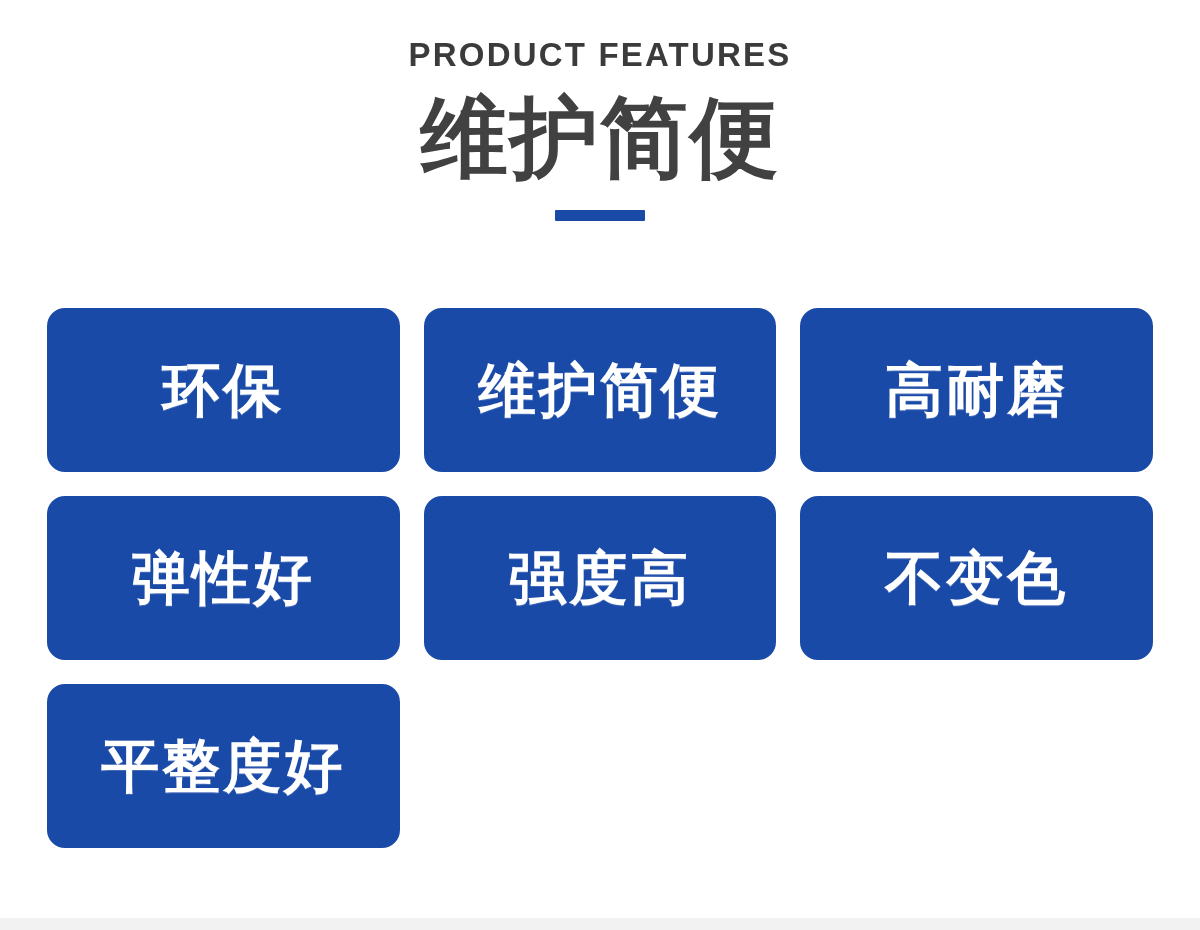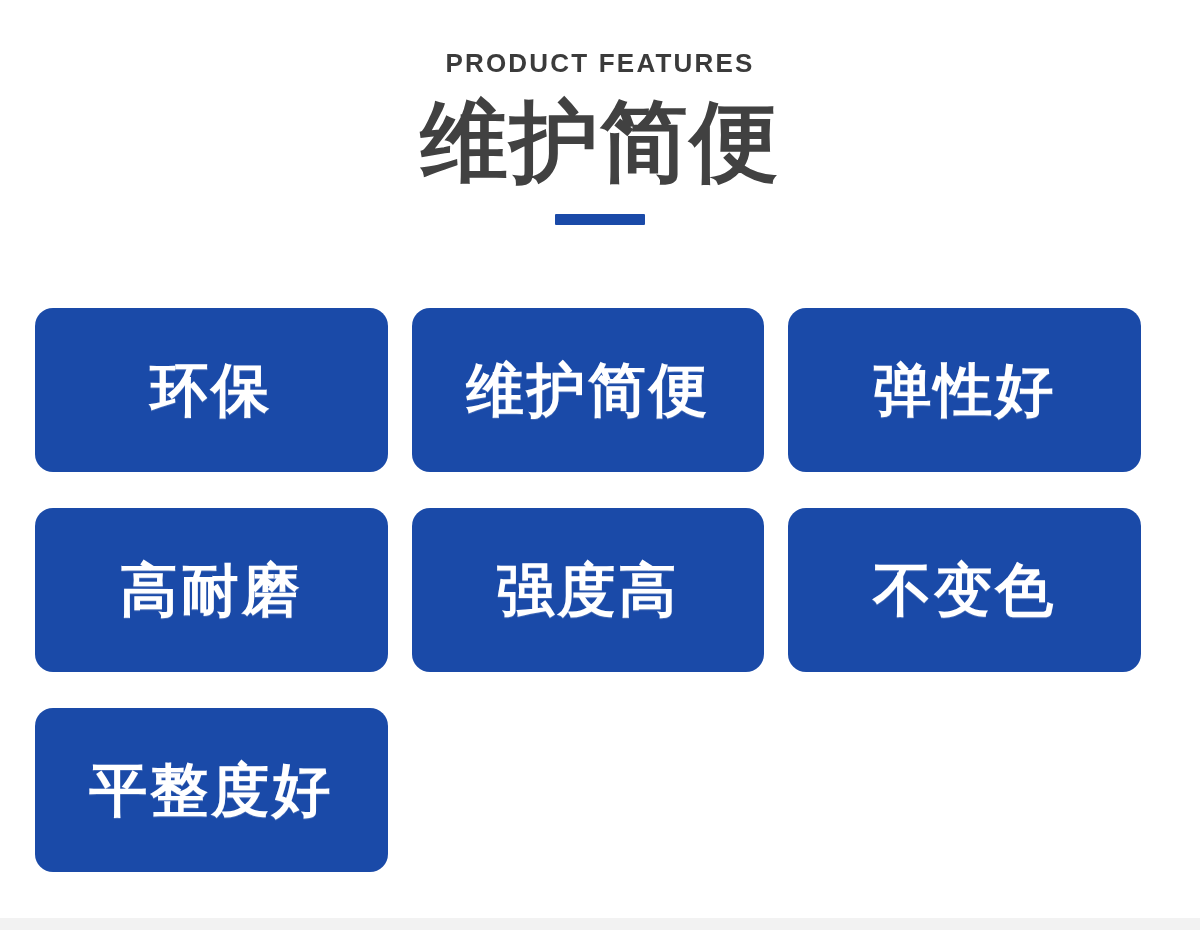--- a/index.html
+++ b/index.html
@@ -22,22 +22,22 @@
   
   .header {
     position: absolute;
     top: 0;
     left: 0;
     width: 1200px;
     text-align: center;
   }
 
   .eyebrow {
-    margin-top: 50px;
-    font-size: 26px;
+    margin-top: 38px;
+    font-size: 33px;
     font-weight: bold;
     letter-spacing: 2.2px;
     color: #3b3b3b;
     line-height: 1.05;
     font-family: "Liberation Sans", "DejaVu Sans", sans-serif;
   }
 
   .main-title {
     margin-top: 16px;
     font-size: 88px;
@@ -60,27 +60,28 @@
     width: 90px;
     height: 11px;
     background: #1a4aa8;
     border-radius: 1px;
   }
 
   
   .grid {
     position: absolute;
     top: 308px;
-    left: 35px;
+    left: 47px;
     width: 1106px;
     display: grid;
     grid-template-columns: repeat(3, 1fr);
     grid-auto-rows: 164px;
     column-gap: 24px;
     row-gap: 36px;
+    gap: 24px;
   }
 
   .feature-box {
     background: #1a4aa8;
     border-radius: 18px;
     display: flex;
     align-items: center;
     justify-content: center;
     color: #ffffff;
     user-select: none;
@@ -125,25 +126,25 @@
 
     <div class="feature-box">
       <span class="feature-label">环保</span>
     </div>
 
     <div class="feature-box">
       <span class="feature-label">维护简便</span>
     </div>
 
     <div class="feature-box">
-      <span class="feature-label">弹性好</span>
+      <span class="feature-label">高耐磨</span>
     </div>
 
     <div class="feature-box">
-      <span class="feature-label">高耐磨</span>
+      <span class="feature-label">弹性好</span>
     </div>
 
 
     <div class="feature-box">
       <span class="feature-label">强度高</span>
     </div>
 
 
     <div class="feature-box">
       <span class="feature-label">不变色</span>

